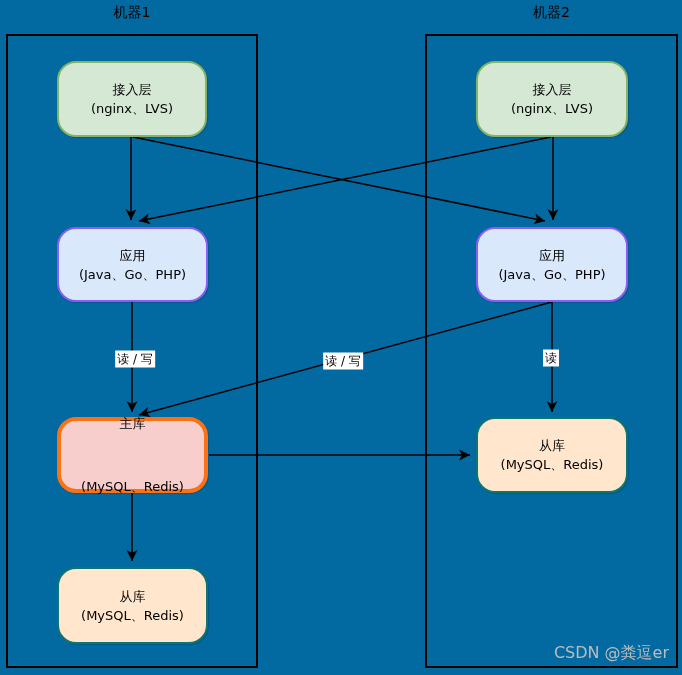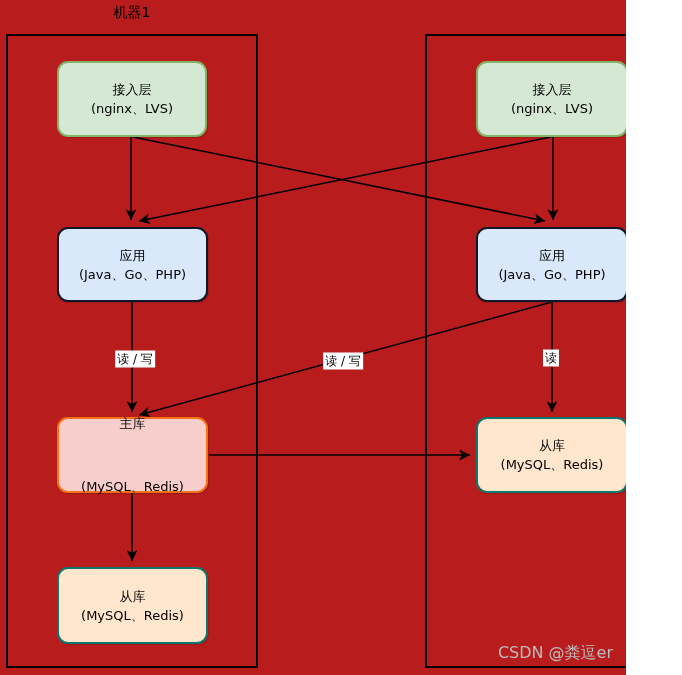--- a/index.html
+++ b/index.html
@@ -1,53 +1,54 @@
 <!DOCTYPE html>
 <html><head>
 <meta charset="utf-8">
 <style>
   html,body{margin:0;padding:0;background:#fff;}
   #stage{
-    position:relative;width:626px;height:675px;background:#b91c1c;overflow:hidden;
+    position:relative;width:682px;height:675px;background:#0369a1;overflow:hidden;
     font-family:"DejaVu Sans","Liberation Sans",sans-serif;color:#000;
   }
   .machine-box{
     position:absolute;border:2px solid #000;background:transparent;box-sizing:border-box;
   }
   .machine-title{
     position:absolute;text-align:center;font-size:14px;color:#000;
   }
   svg.edges{position:absolute;left:0;top:0;width:682px;height:675px;}
   .node{
-    position:absolute;box-sizing:border-box;border-radius:11px;
+    position:absolute;box-sizing:border-box;border-radius:19px;
     display:flex;flex-direction:column;align-items:center;justify-content:center;
     text-align:center;font-size:13px;line-height:19px;
     box-shadow:1px 1px 1px rgba(0,0,0,0.15);
   }
   .node.access{background:#d5e8d4;border:2px solid #82b366;}
-  .node.app{background:#dae8fc;border:2px solid #0f172a;}
-  .node.master{background:#f8cecc;border:2px solid #f97316;gap:44px;}
+  .node.app{background:#dae8fc;border:2px solid #8b5cf6;}
+  .node.master{background:#f8cecc;border:4px solid #f97316;gap:44px;}
   .node.slave{background:#ffe6cc;border:2px solid #0f766e;}
   .edge-label{
     position:absolute;transform:translate(-50%,-50%);
     background:#ffffff;padding:0 2px;font-size:12px;white-space:nowrap;color:#000;
   }
   .watermark{
     position:absolute;right:13px;top:643px;font-size:16px;color:#bcbcbc;white-space:nowrap;
   }
 </style>
 </head>
 <body>
 
 <div id="stage">
 
   <div class="machine-box" style="left:6px;top:34px;width:252px;height:634px"></div>
   <div class="machine-box" style="left:425px;top:34px;width:253px;height:634px"></div>
 
   <div class="machine-title" style="left:6px;top:4px;width:252px">机器1</div>
+  <div class="machine-title" style="left:425px;top:4px;width:253px">机器2</div>
 
   <svg class="edges" xmlns="http://www.w3.org/2000/svg">
     <defs>
       <marker id="arrow" markerUnits="userSpaceOnUse" markerWidth="13" markerHeight="13" viewBox="0 0 12 12" refX="11" refY="6" orient="auto">
         <path d="M1,1 L11,6 L1,11 L3.5,6 Z" fill="#000"></path>
       </marker>
     </defs>
     <line x1="131" y1="137" x2="131" y2="220" stroke="#000" stroke-width="1.5" marker-end="url(#arrow)"></line>
     <line x1="133" y1="137" x2="545" y2="221" stroke="#000" stroke-width="1.5" marker-end="url(#arrow)"></line>
     <line x1="553" y1="137" x2="553" y2="220" stroke="#000" stroke-width="1.5" marker-end="url(#arrow)"></line>

